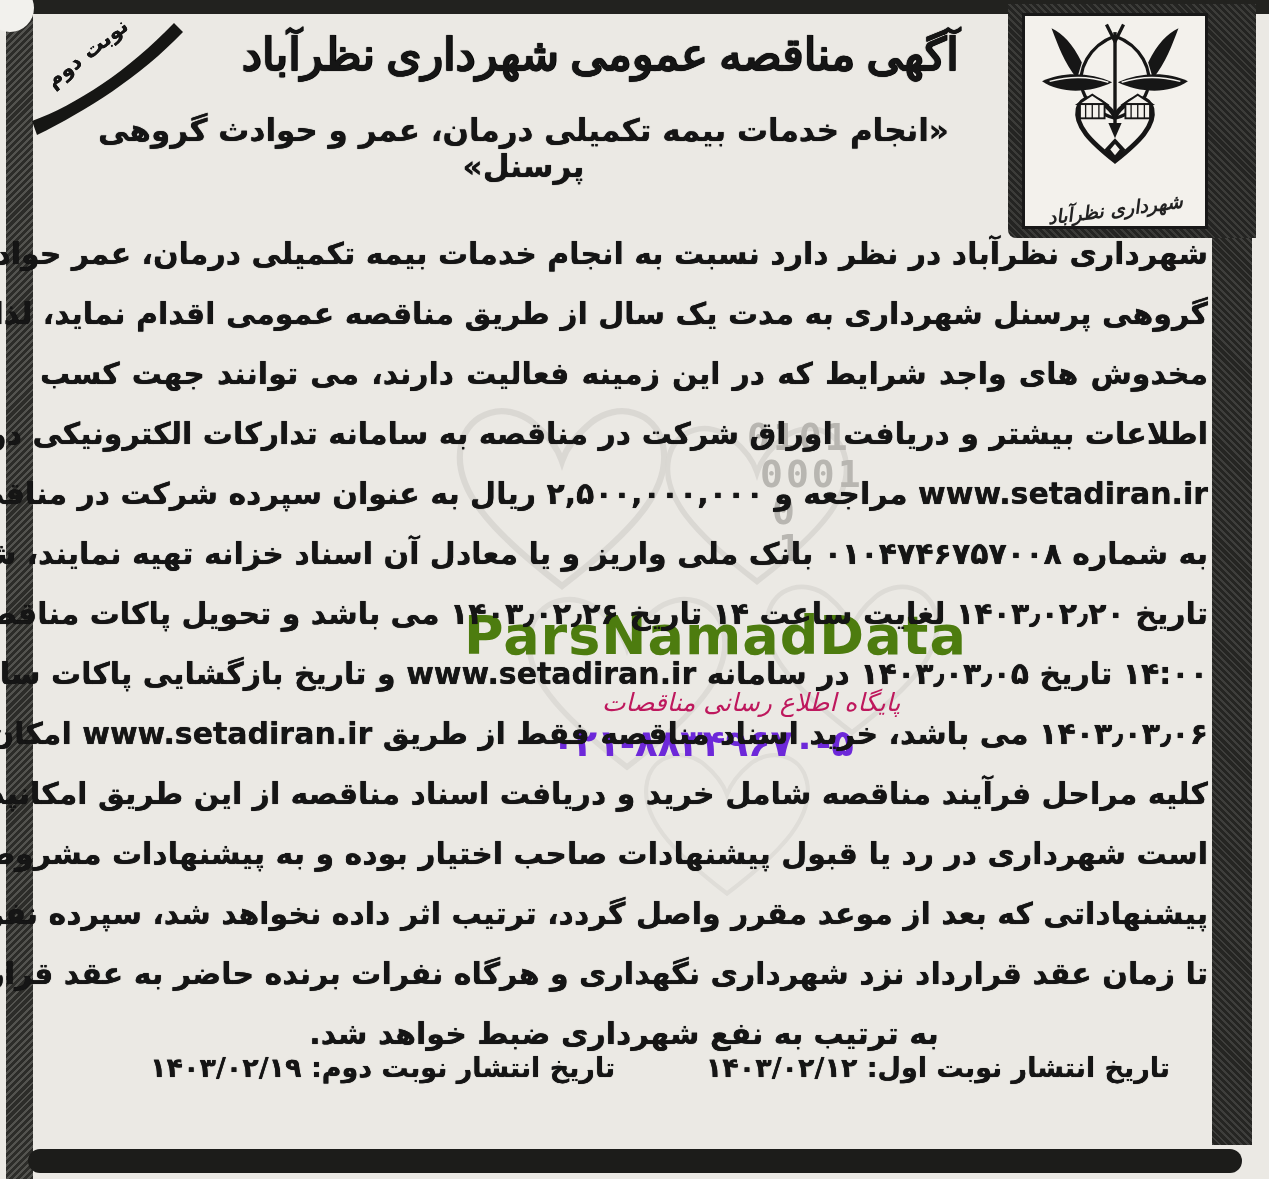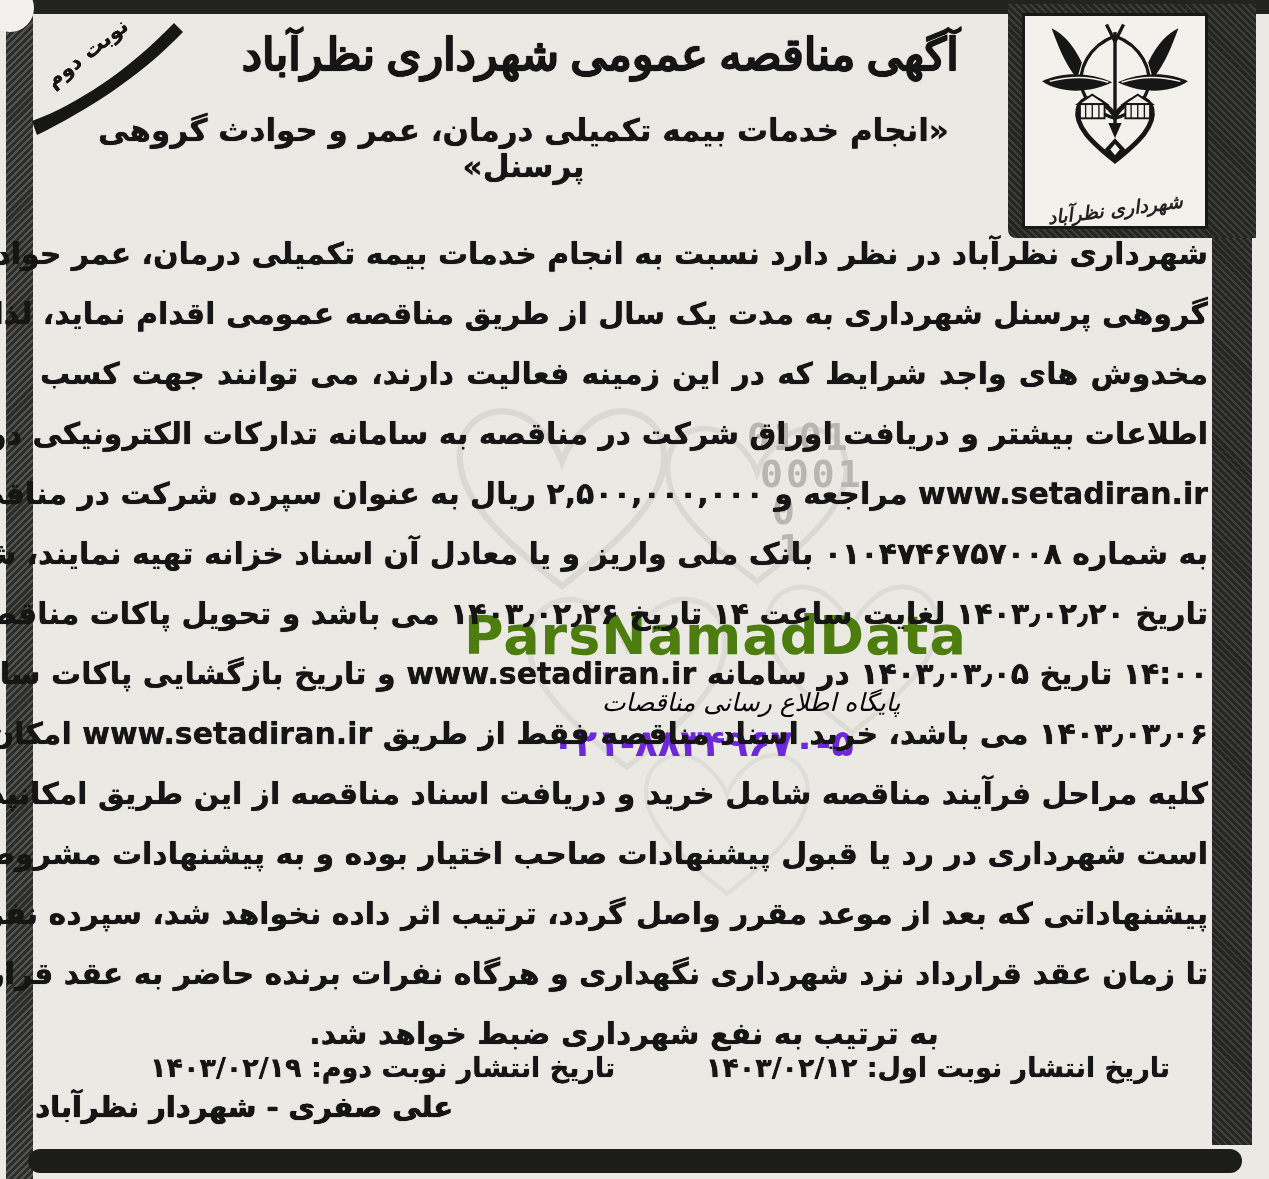--- a/index.html
+++ b/index.html
@@ -51,21 +51,21 @@
   }
   .subtitle{
     position:absolute;left:36px;top:112px;width:975px;text-align:center;
     font-size:31px;font-weight:bold;text-shadow:0 0 .8px #000;
   }
   
   .watermark{position:absolute;inset:0;z-index:1;pointer-events:none;margin-left:12px;}
   .wm-heart{position:absolute;opacity:.9;}
   .wm-digits{position:absolute;font-weight:bold;font-size:38px;color:#b8b6b1;letter-spacing:3px;font-family:"DejaVu Sans Mono","Liberation Mono",monospace;}
   .wm-brand{position:absolute;left:452px;top:604px;font-size:54px;font-weight:bold;color:#4d7c0f;letter-spacing:1px;font-family:"DejaVu Sans","Liberation Sans",sans-serif;}
-  .wm-fa{position:absolute;left:590px;top:688px;font-size:25px;font-style:italic;color:#000000;}
+  .wm-fa{position:absolute;left:590px;top:688px;font-size:25px;font-style:italic;color:#be185d;}
   .wm-phone{position:absolute;left:540px;top:722px;font-size:37px;font-weight:bold;color:#6d28d9;letter-spacing:4px;direction:ltr;}
   
   .body-text{position:absolute;left:40px;top:224px;width:1168px;z-index:2;direction:rtl;}
   .bline{
     height:60px;line-height:60px;font-size:30px;font-weight:bold;white-space:nowrap;
     text-align:justify;text-align-last:justify;text-shadow:0 0 .7px #000;
   }
   .bline.last{text-align:left;text-align-last:center;}
   
   .pub-date{position:absolute;top:1052px;font-size:27px;font-weight:bold;z-index:2;text-shadow:0 0 .7px #000;white-space:nowrap;}
@@ -172,15 +172,14 @@
     <div class="bline">۱۴۰۳٫۰۳٫۰۶ می باشد، خرید اسناد مناقصه فقط از طریق www.setadiran.ir امکان پذیر می باشد و</div>
     <div class="bline">کلیه مراحل فرآیند مناقصه شامل خرید و دریافت اسناد مناقصه از این طریق امکانپذیر می باشد، بدیهی</div>
     <div class="bline">است شهرداری در رد یا قبول پیشنهادات صاحب اختیار بوده و به پیشنهادات مشروط، مخدوش و به</div>
     <div class="bline">پیشنهاداتی که بعد از موعد مقرر واصل گردد، ترتیب اثر داده نخواهد شد، سپرده نفرات اول تا سوم مناقصه</div>
     <div class="bline">تا زمان عقد قرارداد نزد شهرداری نگهداری و هرگاه نفرات برنده حاضر به عقد قرارداد نگردند، سپرده آنان</div>
     <div class="bline last">به ترتیب به نفع شهرداری ضبط خواهد شد.</div>
   </div>
 
   <div class="pub-date pub-first">تاریخ انتشار نوبت اول: ۱۴۰۳/۰۲/۱۲</div>
   <div class="pub-date pub-second">تاریخ انتشار نوبت دوم: ۱۴۰۳/۰۲/۱۹</div>
-  <div class="signature">علی صفری - شهردار نظرآباد</div>
 
 </div>
 
 </body></html>

